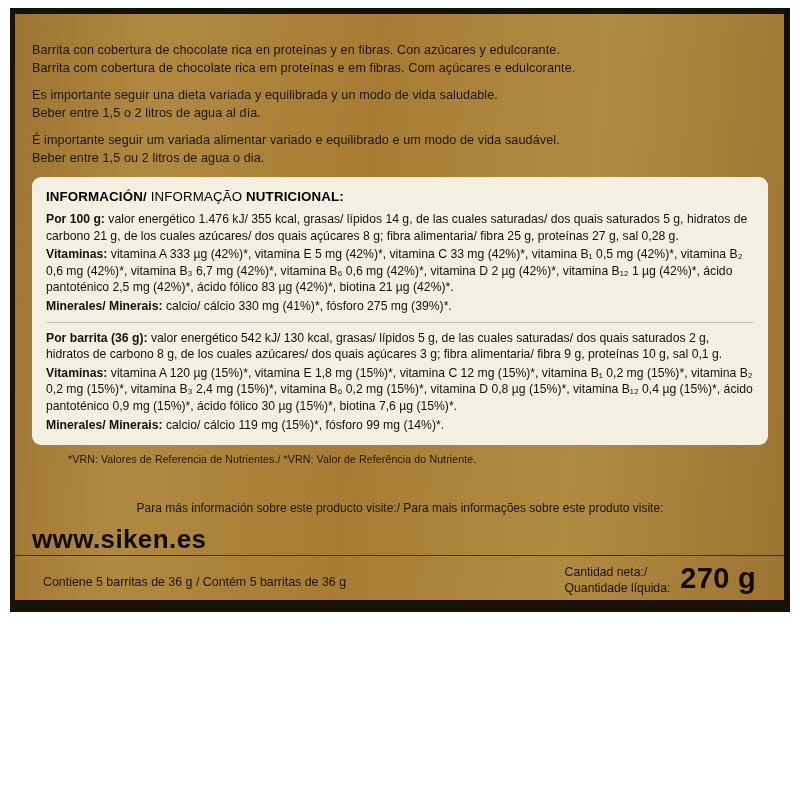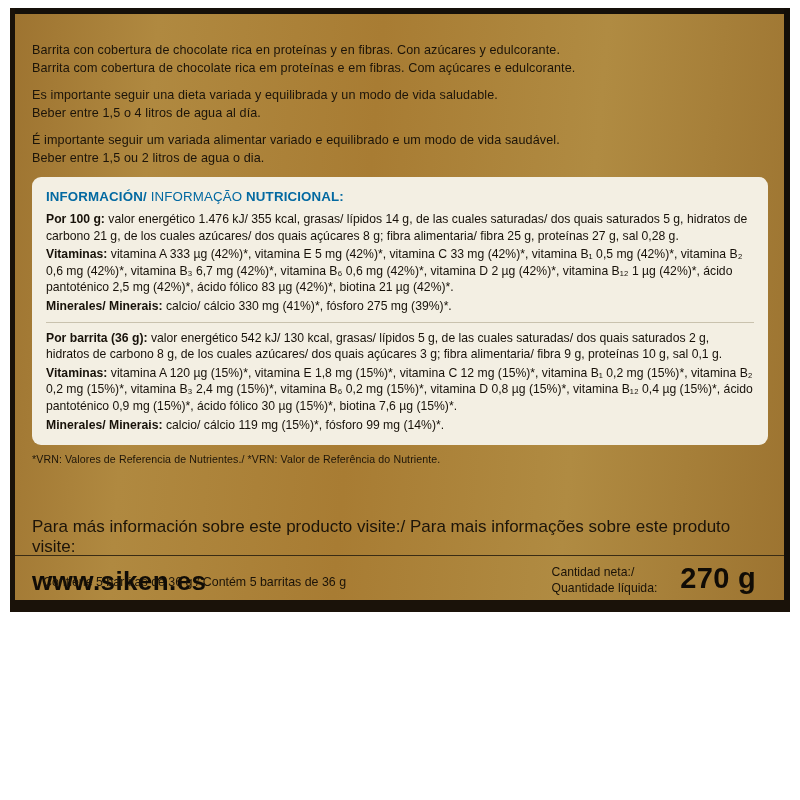--- a/index.html
+++ b/index.html
@@ -67,21 +67,21 @@
   .panel {
     margin-top: 6px;
     background: #f3efe3;
     border-radius: 9px;
     padding: 12px 14px 10px 14px;
     box-sizing: border-box;
     width: 736px;
   }
   .panel-title {
     font-size: 13.3px;
-    color: #0369a1;
+    color: #000000;
     font-weight: bold;
     margin-bottom: 7px;
     letter-spacing: 0.15px;
   }
   .panel-title .light {
     font-weight: normal;
   }
   .nut-block {
     font-size: 12.2px;
     line-height: 16.6px;
@@ -94,25 +94,26 @@
   }
   .divider {
     border-top: 1px solid #c9c2ae;
     margin: 7px 0 7px 0;
   }
   .footnote {
     margin-top: 8px;
     font-size: 10.6px;
     color: #1d1509;
     letter-spacing: 0.1px;
+    margin-left: 36px;
   }
   .info-visit {
-    margin-top: 52px;
-    text-align: left;
-    font-size: 17px;
+    margin-top: 36px;
+    text-align: center;
+    font-size: 12px;
     color: #1c1409;
   }
   .website {
     margin-top: 9px;
     text-align: left;
     font-size: 26px;
     font-weight: bold;
     color: #100c06;
     letter-spacing: 0.4px;
   }
@@ -130,21 +131,21 @@
     top: 19px;
     font-size: 12.4px;
     color: #1b1308;
   }
   .qty-wrap {
     position: absolute;
     right: 28px;
     top: 4px;
     display: flex;
     align-items: center;
-    gap: 23px;
+    gap: 10px;
   }
   .qty-labels {
     text-align: left;
     font-size: 12.2px;
     line-height: 16px;
     color: #1b1308;
     padding-top: 4px;
   }
   .qty-value {
     font-size: 29px;
@@ -163,21 +164,21 @@
 
   <div class="content">
 
     <div class="intro-block">
       <div class="intro-line">Barrita con cobertura de chocolate rica en proteínas y en fibras. Con azúcares y edulcorante.</div>
       <div class="intro-line">Barrita com cobertura de chocolate rica em proteínas e em fibras. Com açúcares e edulcorante.</div>
     </div>
 
     <div class="intro-block">
       <div class="intro-line">Es importante seguir una dieta variada y equilibrada y un modo de vida saludable.</div>
-      <div class="intro-line">Beber entre 1,5 o 4 litros de agua al día.</div>
+      <div class="intro-line">Beber entre 1,5 o 2 litros de agua al día.</div>
     </div>
 
     <div class="intro-block">
       <div class="intro-line">É importante seguir um variada alimentar variado e equilibrado e um modo de vida saudável.</div>
       <div class="intro-line">Beber entre 1,5 ou 2 litros de agua o dia.</div>
     </div>
 
     <div class="panel">
       <div class="panel-title">
         <span>INFORMACIÓN/</span><span class="light"> INFORMAÇÃO </span><span>NUTRICIONAL:</span>

